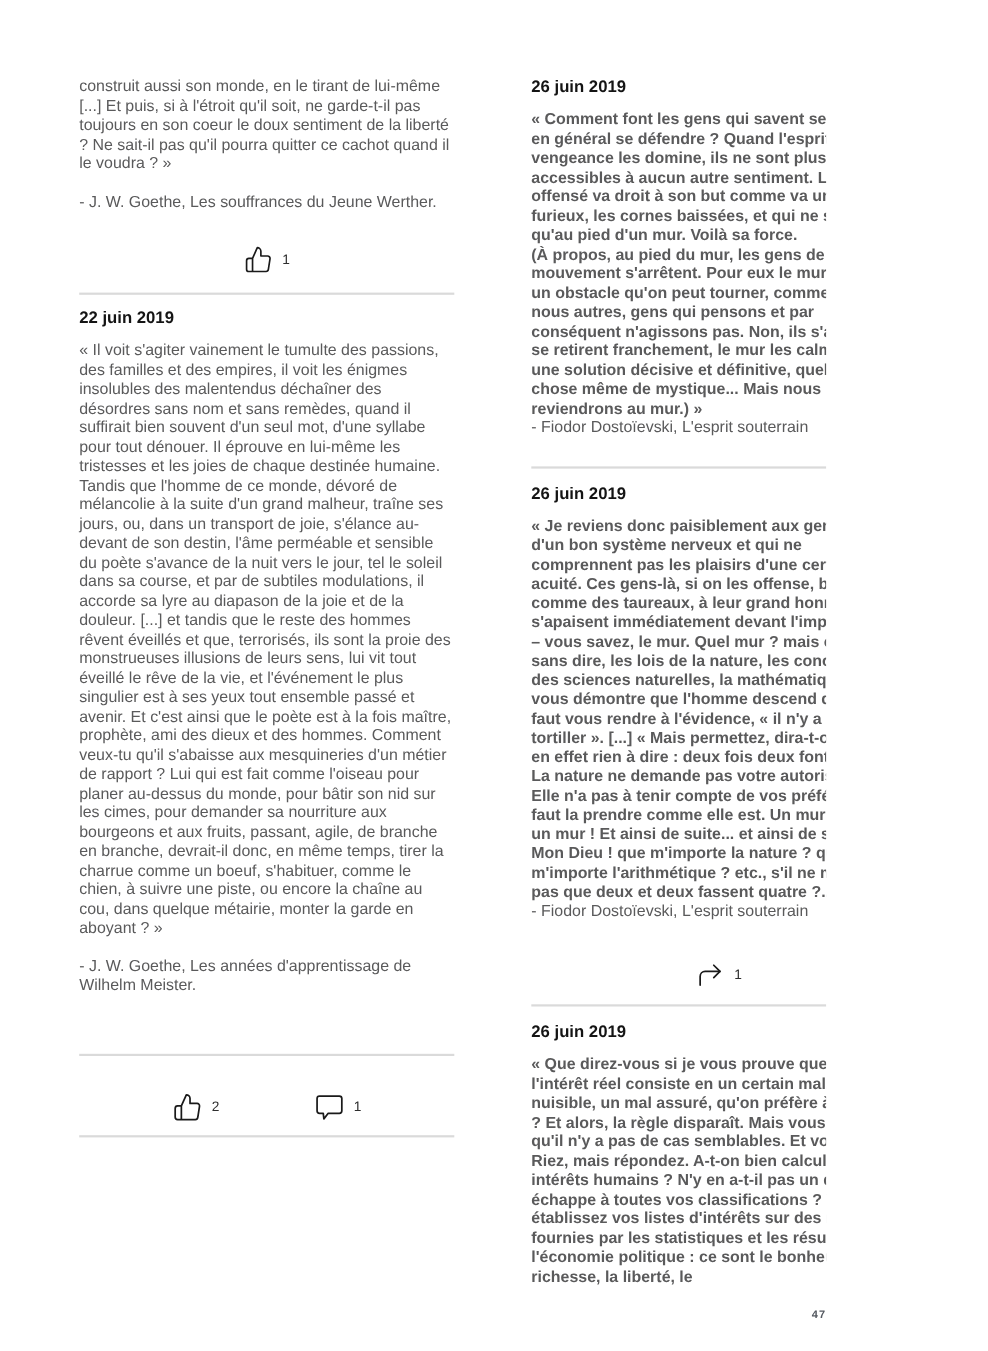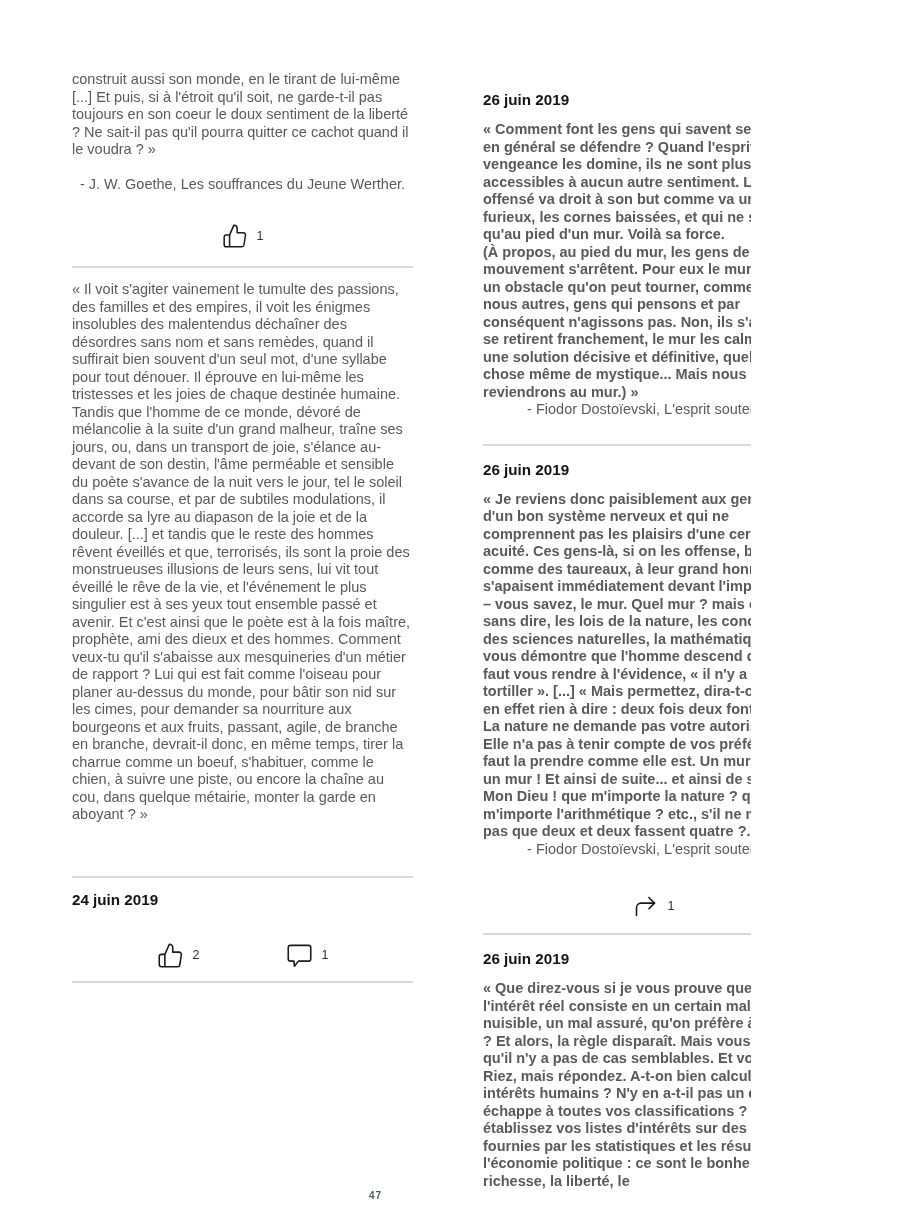--- a/index.html
+++ b/index.html
@@ -10,35 +10,35 @@
     height: 1228px;
     background: #ffffff;
     overflow: hidden;
     font-family: "Liberation Sans", sans-serif;
     font-size: 14.5px;
     line-height: 17.5px;
     color: #5a5a5b;
   }
   .col { position: absolute; top: 71px; }
   .col-left  { left: 72px;  width: 341px; }
-  .col-right { left: 483px; width: 340px; margin-top: 20px; }
+  .col-right { left: 483px; width: 340px; }
 
   h3.date {
     font-size: 15.2px;
     line-height: 18px;
     font-weight: bold;
     color: #141414;
     margin: 0 0 12px 0;
   }
   p.quote {
     white-space: pre-line;
     margin: 0 0 17px 0;
   }
   p.quote.no-gap { margin-bottom: 0; font-weight: bold; }
-  p.attr { margin: 0; text-align: center; }
+  p.attr { margin: 0; }
 
   .divider {
     height: 2px;
     background: #dadada;
     border: none;
   }
   .divider.after-intro { margin: 17px 0 13px 0; }
   .divider.mid-left    { margin: 52px 0 13px 0; }
   .divider.end-left    { margin: 12px 0 0 0; }
   .divider.right-a     { margin: 25px 0 15px 0; }
@@ -77,21 +77,21 @@
       radial-gradient(circle at 33% 36%, #664500 0 1.6px, rgba(0,0,0,0) 1.9px),
       radial-gradient(circle at 64% 36%, #664500 0 1.6px, rgba(0,0,0,0) 1.9px),
       radial-gradient(2.6px 3.6px at 49% 69%, #664500 96%, rgba(0,0,0,0) 100%),
       #ffcc4d;
   }
 
   .page-number {
     position: absolute;
     left: 0; right: 0;
     bottom: 24px;
-    text-align: center;
+    text-align: right;
     font-size: 10px;
     font-weight: bold;
     color: #545960;
     letter-spacing: 1px;
   }
 </style>
 </head>
 <body>
 
 <div class="page">
@@ -107,27 +107,28 @@
               <path d="M14 9V5a3 3 0 0 0-3-3l-4 9v11h11.28a2 2 0 0 0 2-1.7l1.38-9a2 2 0 0 0-2-2.3zM7 22H4a2 2 0 0 1-2-2v-7a2 2 0 0 1 2-2h3"></path>
             </svg>
           <span class="count">1</span>
         </span>
       </div>
     </section>
 
     <div class="divider after-intro"></div>
 
     <section>
+      <h3 class="date">22 juin 2019</h3>
       <p class="quote">« Il voit s'agiter vainement le tumulte des passions, des familles et des empires, il voit les énigmes insolubles des malentendus déchaîner des désordres sans nom et sans remèdes, quand il suffirait bien souvent d'un seul mot, d'une syllabe pour tout dénouer. Il éprouve en lui-même les tristesses et les joies de chaque destinée humaine. Tandis que l'homme de ce monde, dévoré de mélancolie à la suite d'un grand malheur, traîne ses jours, ou, dans un transport de joie, s'élance au-devant de son destin, l'âme perméable et sensible du poète s'avance de la nuit vers le jour, tel le soleil dans sa course, et par de subtiles modulations, il accorde sa lyre au diapason de la joie et de la douleur. [...] et tandis que le reste des hommes rêvent éveillés et que, terrorisés, ils sont la proie des monstrueuses illusions de leurs sens, lui vit tout éveillé le rêve de la vie, et l'événement le plus singulier est à ses yeux tout ensemble passé et avenir. Et c'est ainsi que le poète est à la fois maître, prophète, ami des dieux et des hommes. Comment veux-tu qu'il s'abaisse aux mesquineries d'un métier de rapport ? Lui qui est fait comme l'oiseau pour planer au-dessus du monde, pour bâtir son nid sur les cimes, pour demander sa nourriture aux bourgeons et aux fruits, passant, agile, de branche en branche, devrait-il donc, en même temps, tirer la charrue comme un boeuf, s'habituer, comme le chien, à suivre une piste, ou encore la chaîne au cou, dans quelque métairie, monter la garde en aboyant ? »</p>
+      <p class="attr">- J. W. Goethe, Les années d'apprentissage de Wilhelm Meister.</p>
     </section>
 
     <div class="divider mid-left"></div>
 
     <section>
-      <h3 class="date">24 juin 2019</h3>
       <div class="reactions bottom-row">
         <span class="reaction">
           <svg width="27" height="27" viewBox="0 0 24 24" fill="none" stroke="currentColor" stroke-width="1.4" stroke-linecap="round" stroke-linejoin="round">
               <path d="M14 9V5a3 3 0 0 0-3-3l-4 9v11h11.28a2 2 0 0 0 2-1.7l1.38-9a2 2 0 0 0-2-2.3zM7 22H4a2 2 0 0 1-2-2v-7a2 2 0 0 1 2-2h3"></path>
             </svg>
           <span class="count">2</span>
         </span>
         <span class="reaction">
           <svg width="27" height="27" viewBox="0 0 24 24" fill="none" stroke="currentColor" stroke-width="1.4" stroke-linecap="round" stroke-linejoin="round">
               <path d="M4 3h16a2 2 0 0 1 2 2v10a2 2 0 0 1-2 2h-9l-3.5 4.5L7 17H4a2 2 0 0 1-2-2V5a2 2 0 0 1 2-2z"></path>

